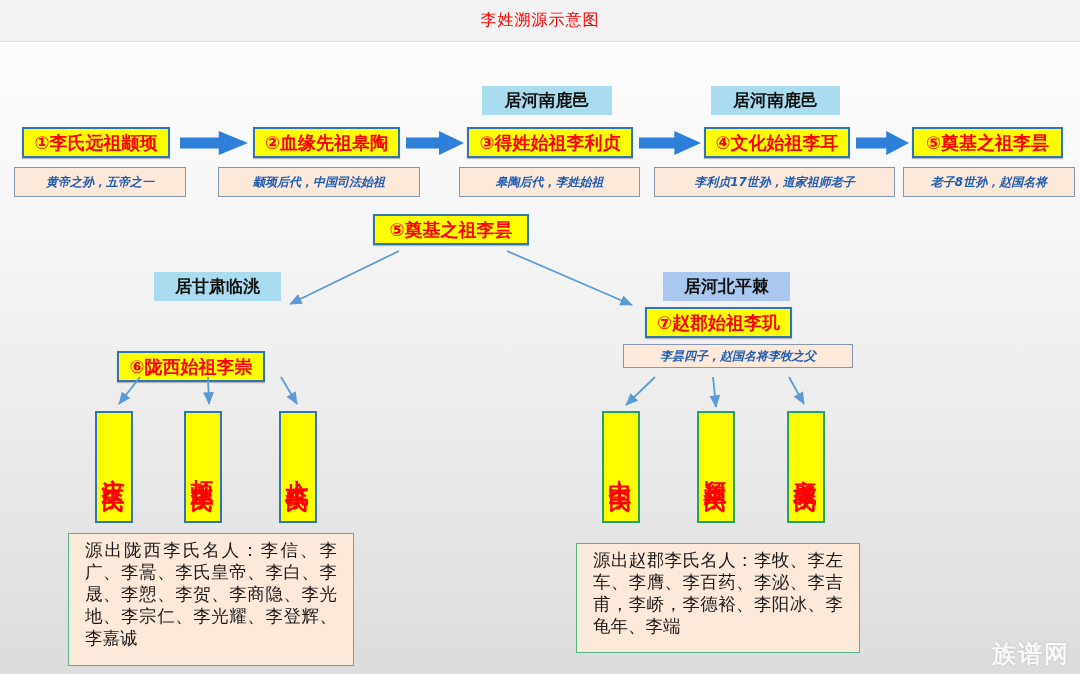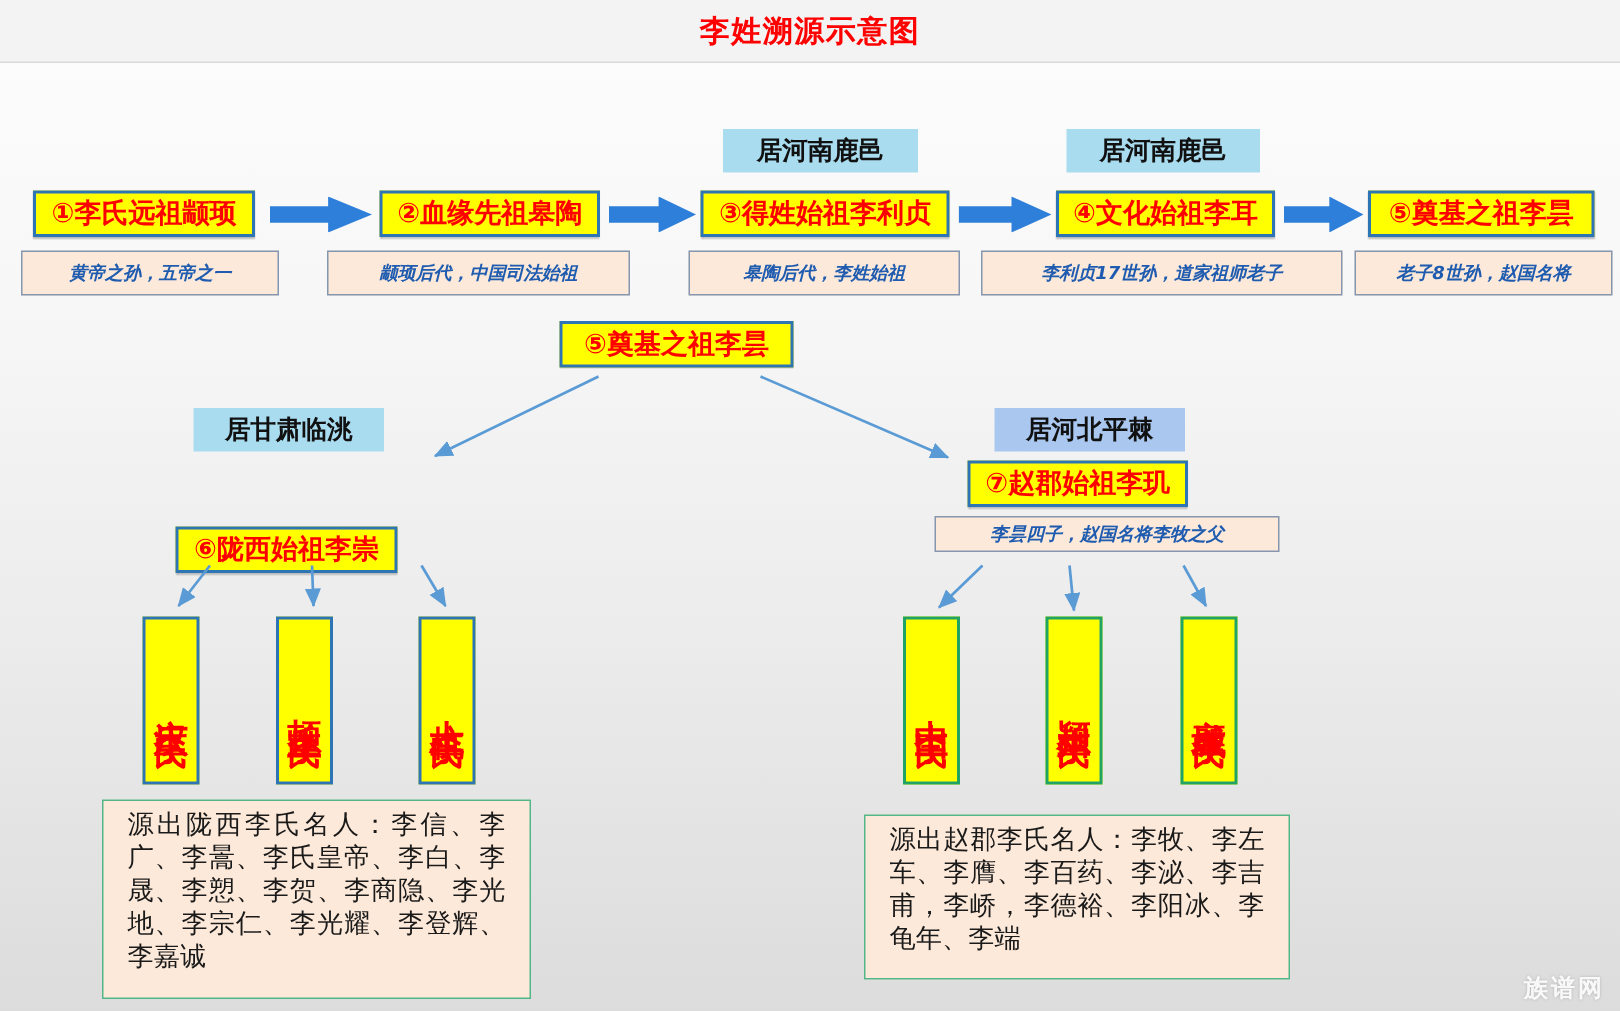--- a/index.html
+++ b/index.html
@@ -5,21 +5,21 @@
   * { margin: 0; padding: 0; box-sizing: border-box; }
   html,body { width: 1080px; height: 674px; overflow: hidden; }
   body { font-family: "DejaVu Sans", "Liberation Sans", sans-serif; }
 
   .stage { position: relative; width: 1080px; height: 674px;
            background: linear-gradient(180deg, #fdfdfd 0%, #f7f7f7 30%, #ececec 62%, #dcdcdc 100%); }
 
   .titlebar { position: absolute; left:0; top:0; width:1080px; height:42px;
               background:#f3f3f3; border-bottom:1px solid #d9d9d9;
               display:flex; align-items:center; justify-content:center; }
-  .title { color:#fe0000; font-size:20px; font-weight:bold; letter-spacing:1px;text-align:center; }
+  .title { color:#fe0000; font-size:16px; font-weight:normal; letter-spacing:1px;text-align:center; }
 
   .node { position:absolute; background:#ffff00; border:2px solid #2e75b6;
           color:#ff0000; font-weight:bold; font-size:18px; line-height:1;
           display:flex; align-items:center; justify-content:center;
           box-shadow: 0 1px 1px rgba(0,0,0,.25); white-space:nowrap; }
 
   .residence { position:absolute; background:#aadcf0; color:#111;
                font-weight:bold; font-size:17px;
                display:flex; align-items:center; justify-content:center; white-space:nowrap; }
   .residence.periwinkle { background:#a9c7ef; }
@@ -37,21 +37,21 @@
           display:flex; align-items:center; justify-content:center; }
   .clan.green { border-color:#21a366; }
 
   .notables { position:absolute; background:#fde9d9; border:1.5px solid #52b788;
               color:#1a1a1a; font-size:17.5px; line-height:22px; padding:5px 16px;
               text-align:justify; }
 
   .arrows-overlay { position:absolute; left:0; top:0; width:1080px; height:674px; pointer-events:none; }
 
   .watermark { position:absolute; right:10px; bottom:4px; color:rgba(255,255,255,.9);
-               font-size:16px; font-weight:bold; letter-spacing:2px;
+               font-size:24px; font-weight:bold; letter-spacing:2px;
                text-shadow:0 0 2px rgba(150,150,150,.6); }
 </style>
 </head>
 <body>
 
 <div class="stage">
 
   <div class="titlebar">
     <div class="title">李姓溯源示意图</div>
   </div>
@@ -71,21 +71,21 @@
   <div class="block-arrow" style="left:856px; top:131px; width:53px;"></div>
 
   <div class="caption" style="left:14px;  top:167px; width:172px; height:30px;">黄帝之孙，五帝之一</div>
   <div class="caption" style="left:218px; top:167px; width:202px; height:30px;">颛顼后代，中国司法始祖</div>
   <div class="caption" style="left:459px; top:167px; width:181px; height:30px;">皋陶后代，李姓始祖</div>
   <div class="caption" style="left:654px; top:167px; width:241px; height:30px;">李利贞17世孙，道家祖师老子</div>
   <div class="caption" style="left:903px; top:167px; width:172px; height:30px;">老子8世孙，赵国名将</div>
 
   <div class="node" style="left:373px; top:214px; width:156px; height:31px;">⑤奠基之祖李昙</div>
 
-  <div class="residence" style="left:129px; top:272px; width:127px; height:29px;">居甘肃临洮</div>
+  <div class="residence" style="left:154px; top:272px; width:127px; height:29px;">居甘肃临洮</div>
   <div class="node" style="left:117px; top:307px; width:148px; height:31px;margin-top:44px;">⑥陇西始祖李崇</div>
 
   <div class="residence periwinkle" style="left:663px; top:272px; width:127px; height:29px;">居河北平棘</div>
   <div class="node" style="left:645px; top:307px; width:147px; height:31px;">⑦赵郡始祖李玑</div>
   <div class="caption" style="left:600px; top:344px; width:230px; height:24px;margin-left:23px;">李昙四子，赵国名将李牧之父</div>
 
   <div class="clan" style="left:95px;  top:411px;">广汉李氏</div>
   <div class="clan" style="left:184px; top:411px;">顿丘李氏</div>
   <div class="clan" style="left:279px; top:411px;">上杭李氏</div>
 

